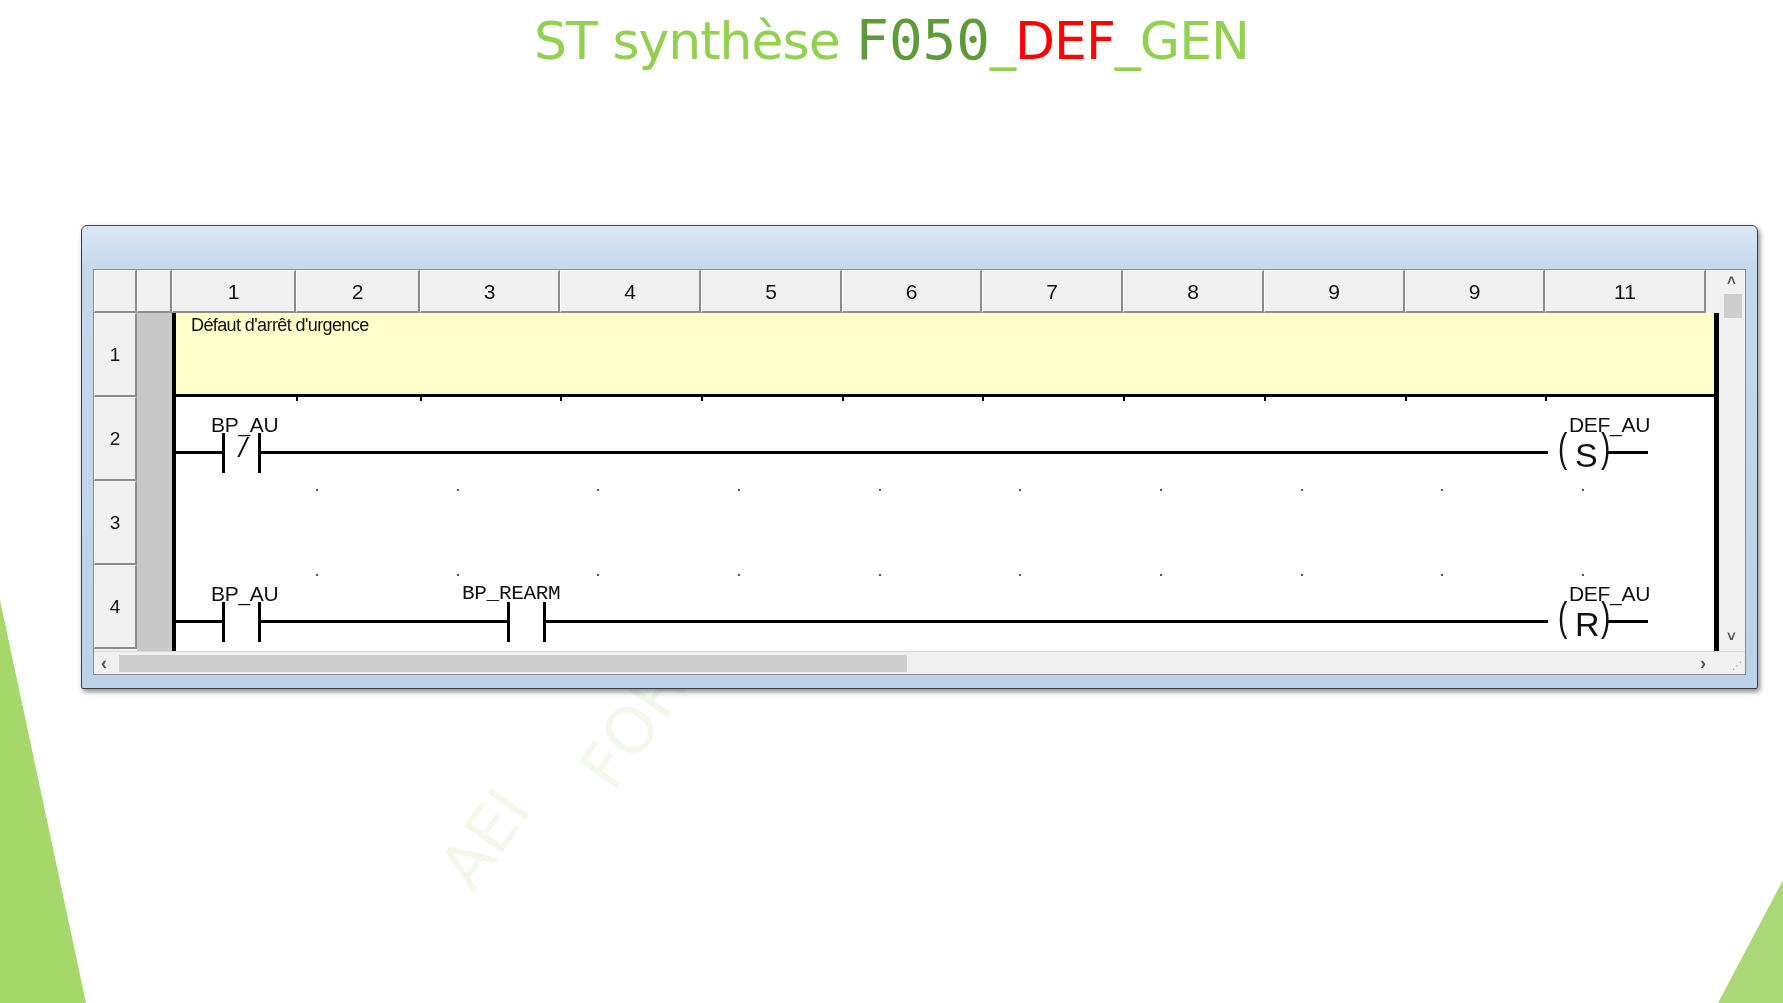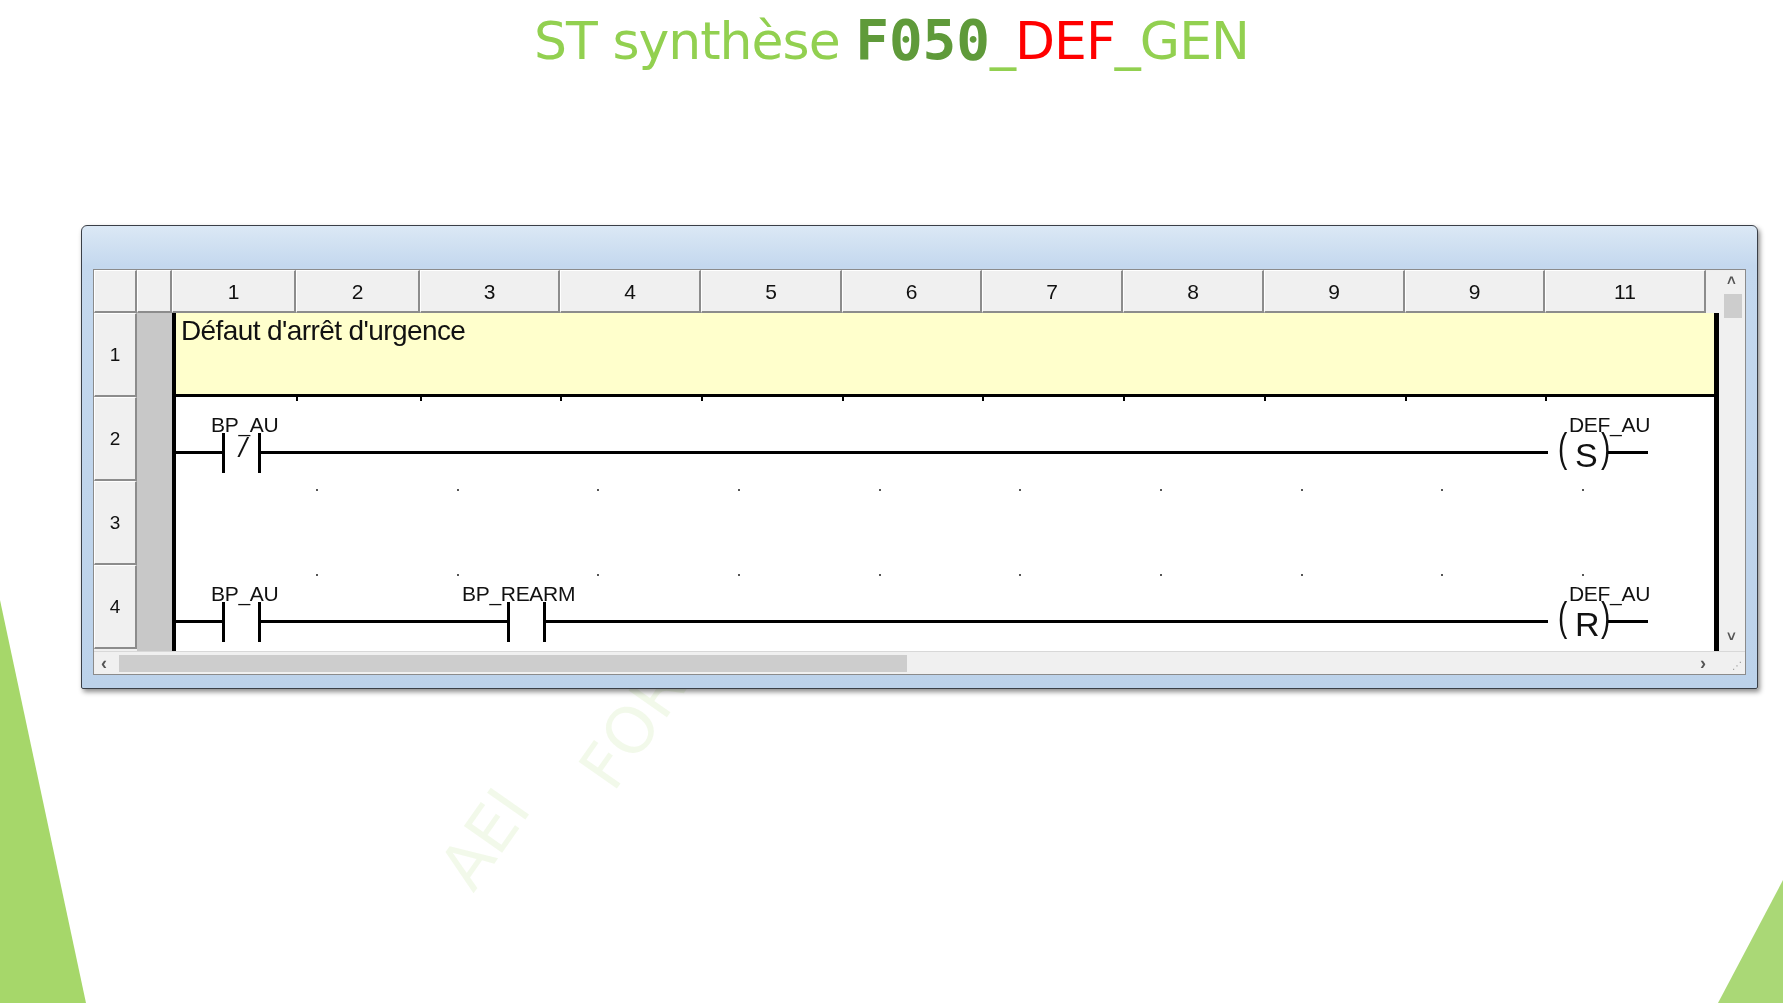--- a/index.html
+++ b/index.html
@@ -6,21 +6,21 @@
   html, body { width: 1783px; height: 1003px; overflow: hidden; background: #ffffff; }
   body { position: relative; font-family: "Liberation Sans", sans-serif; }
 
   .deco-left { position: absolute; left: 0; top: 0; width: 1783px; height: 1003px; pointer-events: none; }
 
   .slide-title {
     position: absolute; top: 4px; left: 0; width: 1783px; text-align: center;
     font-family: "DejaVu Sans", sans-serif; font-size: 52px; line-height: 72px; letter-spacing: -1px;
   }
   .slide-title .t-green { color: #92d050; }
-  .slide-title .t-dark { color: #5f9a3a; font-family: "DejaVu Sans Mono", monospace; font-weight: bold; font-size: 56px; letter-spacing: 0; }
+  .slide-title .t-dark { color: #5f9a3a; font-family: "DejaVu Sans Mono", monospace; font-weight: normal; font-size: 56px; letter-spacing: 0; }
   .slide-title .t-red { color: #ff0000; }
 
   .watermark {
     position: absolute; color: rgba(146, 208, 80, 0.12); font-size: 64px;
     font-family: "DejaVu Sans", sans-serif; transform: rotate(-55deg); transform-origin: left top;
   }
 
   
   .win {
     position: absolute; left: 81px; top: 225px; width: 1677px; height: 464px;
@@ -54,21 +54,21 @@
     font-size: 21px; color: #111; text-align: center;
   }
   .corner-cell { left: 0; top: 0; width: 43px; height: 43px; }
   .spacer-head { left: 43px; top: 0; width: 35px; height: 43px; }
   .col-head { top: 0; height: 43px; line-height: 42px; }
   .row-head { left: 0; width: 43px; height: 84px; line-height: 82px; font-size: 19px; }
   .gray-strip { position: absolute; left: 43px; top: 43px; width: 35px; height: 338px; background: #c8c8c8; }
 
   .grid { position: absolute; left: 78px; top: 43px; width: 1547px; height: 338px; background: #fff; border-left: 4px solid #000; border-right: 5px solid #000; }
   .comment-row { position: absolute; left: 0; top: 0; width: 100%; height: 84px; background: #ffffcc; border-bottom: 3px solid #000; }
-  .comment-text { position: absolute; left: 5px; top: 2px; font-size: 28px; color: #111; letter-spacing: -0.6px; }
+  .comment-text { position: absolute; left: 15px; top: 2px; font-size: 18px; color: #111; letter-spacing: -0.6px; }
   .grid-dot { position: absolute; width: 2px; height: 2px; background: #555; }
   .tick { position: absolute; width: 2px; height: 4px; background: #000; top: 84px; }
 
   .rung { position: absolute; height: 3px; background: #000; }
   .contact-bar { position: absolute; width: 3px; height: 40px; background: #000; }
   .var-label { position: absolute; font-size: 21px; color: #111; letter-spacing: -0.3px; }
   .nc-slash { position: absolute; font-size: 28px; font-style: italic; color: #111; }
   .coil { position: absolute; width: 60px; height: 48px; }
   .coil .paren { position: absolute; top: -4px; font-size: 40px; color: #111; transform: scaleX(0.7); }
   .coil .letter { position: absolute; left: 19px; top: 6px; font-size: 34px; color: #111; }
@@ -172,21 +172,21 @@
         </div>
         <div class="rung" style="left:1432px; top:138px; width:40px;"></div>
       </div>
 
       <div>
         <div class="rung" style="left:0; top:307px; width:46px;"></div>
         <div class="var-label" style="left:35px; top:269px;">BP_AU</div>
         <div class="contact-bar" style="left:46px; top:289px;"></div>
         <div class="contact-bar" style="left:82px; top:289px;"></div>
         <div class="rung" style="left:85px; top:307px; width:246px;"></div>
-        <div class="var-label" style="left:286px; top:269px;">BP_REARM</div>
+        <div class="var-label" style="left:286px; top:269px;font-family:Liberation Mono, monospace;">BP_REARM</div>
         <div class="contact-bar" style="left:331px; top:289px;"></div>
         <div class="contact-bar" style="left:367px; top:289px;"></div>
         <div class="rung" style="left:370px; top:307px; width:1002px;"></div>
         <div class="var-label" style="left:1393px; top:269px;">DEF_AU</div>
         <div class="coil" style="left:1380px; top:286px;">
           <span class="paren" style="left:0;">(</span>
           <span class="letter">R</span>
           <span class="paren" style="left:43px;">)</span>
         </div>
         <div class="rung" style="left:1432px; top:307px; width:40px;"></div>

